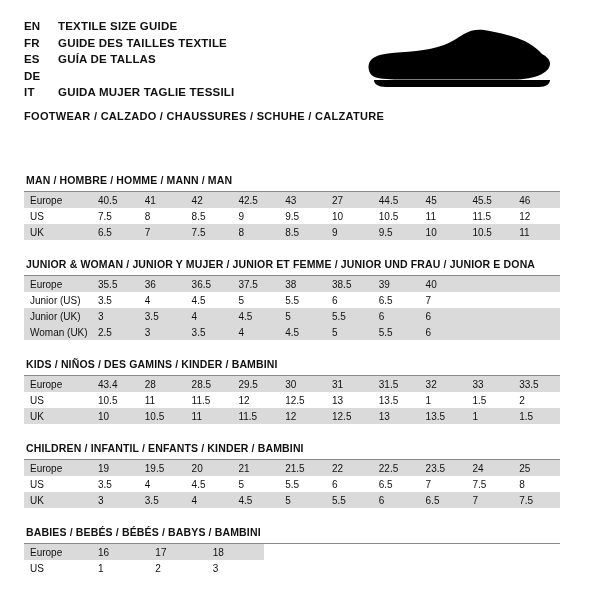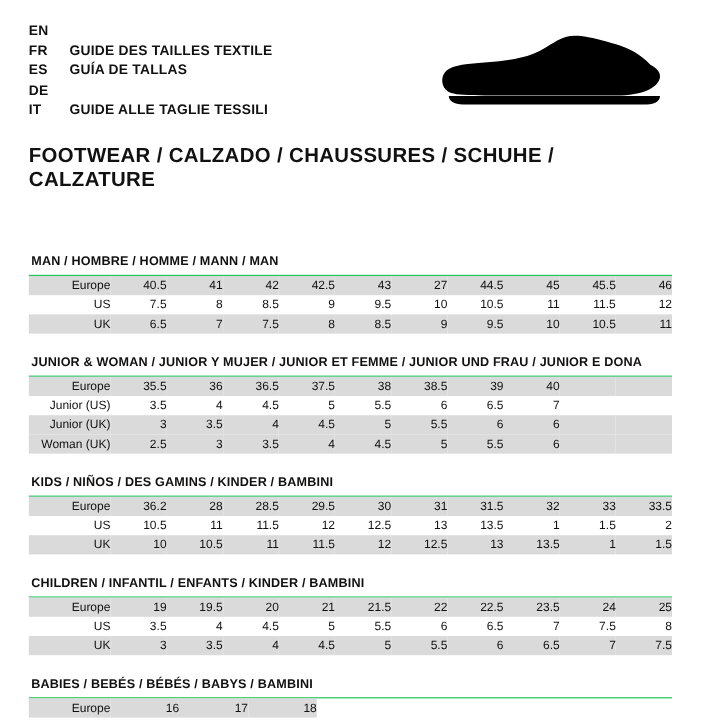--- a/index.html
+++ b/index.html
@@ -53,45 +53,44 @@
 
   .shoe-wrap {
     width: 190px;
     height: 80px;
     position: relative;
     margin-right: 6px;
     margin-top: 6px;
   }
 
   .footwear-line {
-    font-size: 17px;
+    font-size: 11px;
     font-weight: bold;
     letter-spacing: 0.3px;
-    margin-top: 10px;
+    margin-top: 0;
     margin-bottom: 0;
   }
 
   
   .section {
     margin-top: 17px;
   }
   .section-title {
     font-size: 10.5px;
     font-weight: bold;
     letter-spacing: 0.15px;
     padding: 0 0 5px 2px;
     border-bottom: 1px solid #22c55e;
     margin-bottom: 0;
   }
   table.size {
     border-collapse: collapse;
     width: 100%;
     table-layout: fixed;
     font-size: 10px;
-    text-align: right;
   }
   table.size td {
     height: 16px;
     padding: 0 0 0 6px;
     white-space: nowrap;
     color: #111;
     vertical-align: middle;
   }
   table.size tr.shaded td {
     background: #dadada;
@@ -112,35 +111,36 @@
 </style>
 </head>
 <body>
 
 <div class="page">
 
   <div class="header">
     <div class="langs">
       <div class="lang-row">
         <span class="lang-code">EN</span>
+        <span class="lang-title">TEXTILE SIZE GUIDE</span>
       </div>
       <div class="lang-row">
         <span class="lang-code">FR</span>
         <span class="lang-title">GUIDE DES TAILLES TEXTILE</span>
       </div>
       <div class="lang-row">
         <span class="lang-code">ES</span>
         <span class="lang-title">GUÍA DE TALLAS</span>
       </div>
       <div class="lang-row">
         <span class="lang-code">DE</span>
       </div>
       <div class="lang-row">
         <span class="lang-code">IT</span>
-        <span class="lang-title">GUIDE ALLE TAGLIE TESSILI</span>
+        <span class="lang-title">GUIDA MUJER TAGLIE TESSILI</span>
       </div>
     </div>
 
     <div class="shoe-wrap">
       <svg viewBox="0 0 190 80" width="190" height="80" aria-hidden="true">
         <path fill="#000000" d="M178,30 C170,21 160,16 150,13 C138,9.5 128,7 120,6 C112,5 106,6.5 100,10
           C94,13.5 88,18 80,21 C72,24 62,26 52,27 C42,28 32,28.5 24,29.5
           C16,30.5 10,32.5 7,36 C4.5,39 4,43 5,46.5 C6,50 8.5,52.5 12,53.5
           C17,55 26,55.5 40,55.5 L150,55.5 C160,55.5 170,54 177,50.5
           C183,47.5 186,43.5 186,39.5 C186,36 183,32.5 178,30 Z"></path>
@@ -257,21 +257,21 @@
     </tbody>
       </table>
   </div>
 
   <div class="section kids">
     <div class="section-title">KIDS / NIÑOS / DES GAMINS / KINDER / BAMBINI</div>
     <table class="size">
       <tbody>
           <tr class="shaded">
         <td class="col-label">Europe</td>
-        <td>36.2</td>
+        <td>43.4</td>
         <td>28</td>
         <td>28.5</td>
         <td>29.5</td>
         <td>30</td>
         <td>31</td>
         <td>31.5</td>
         <td>32</td>
         <td>33</td>
         <td>33.5</td>
       </tr>

